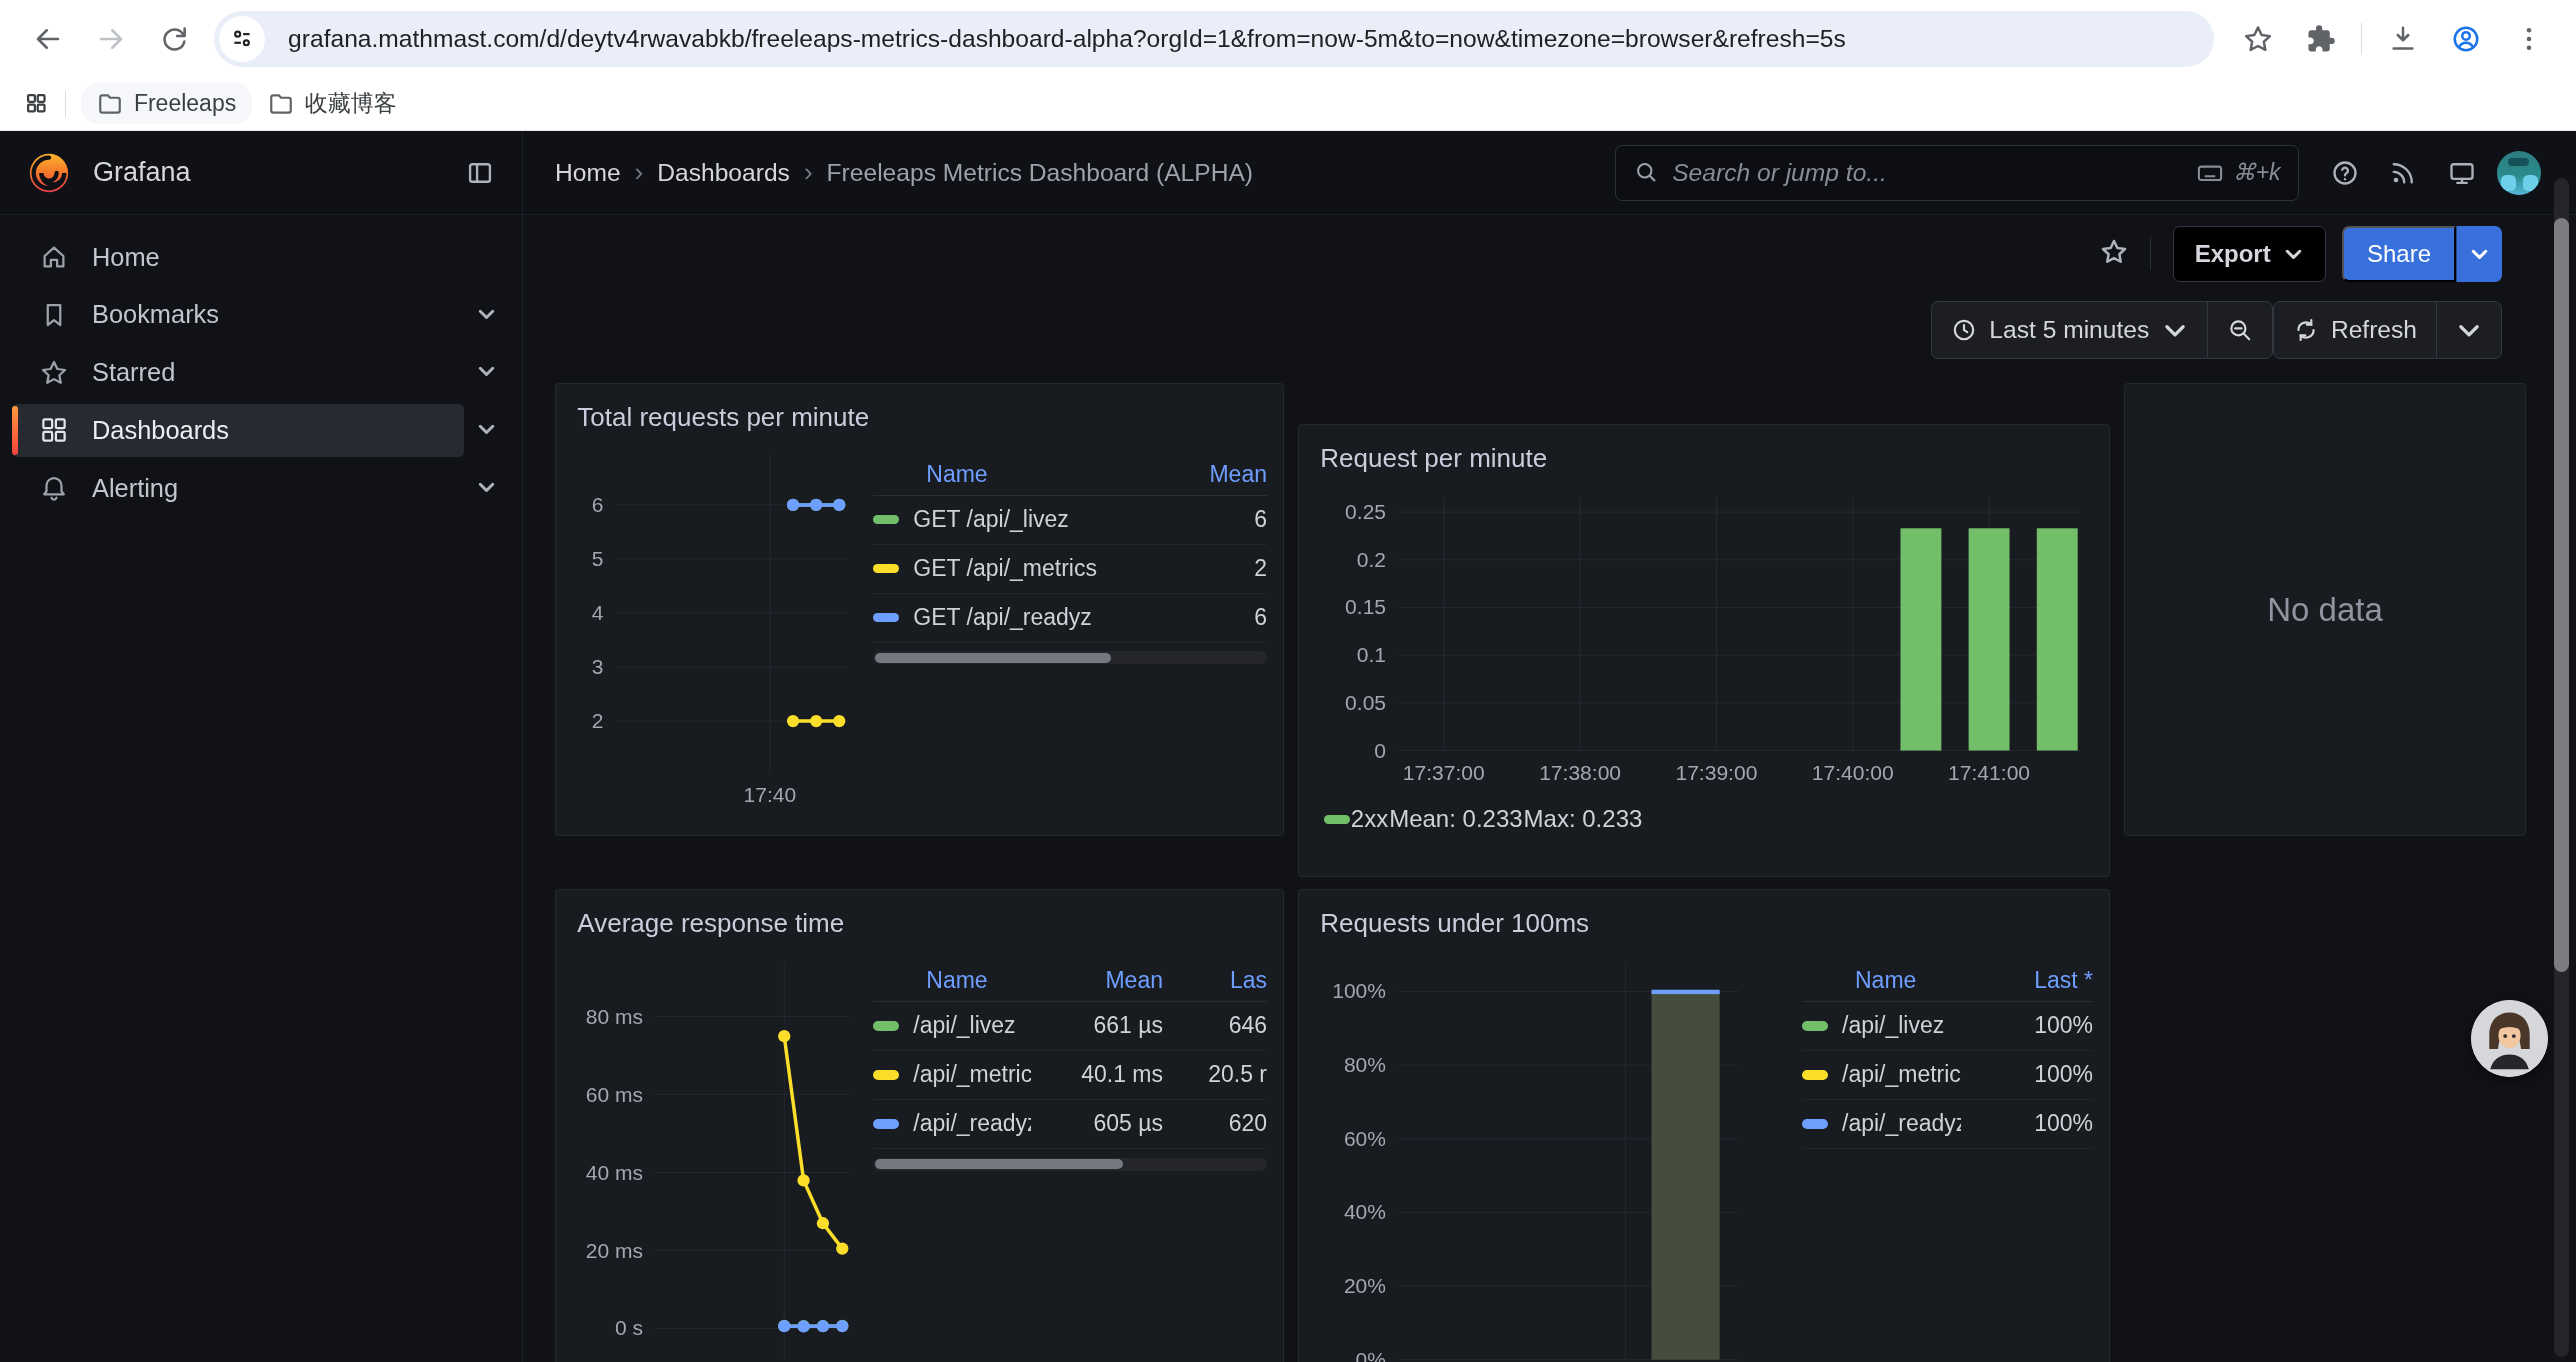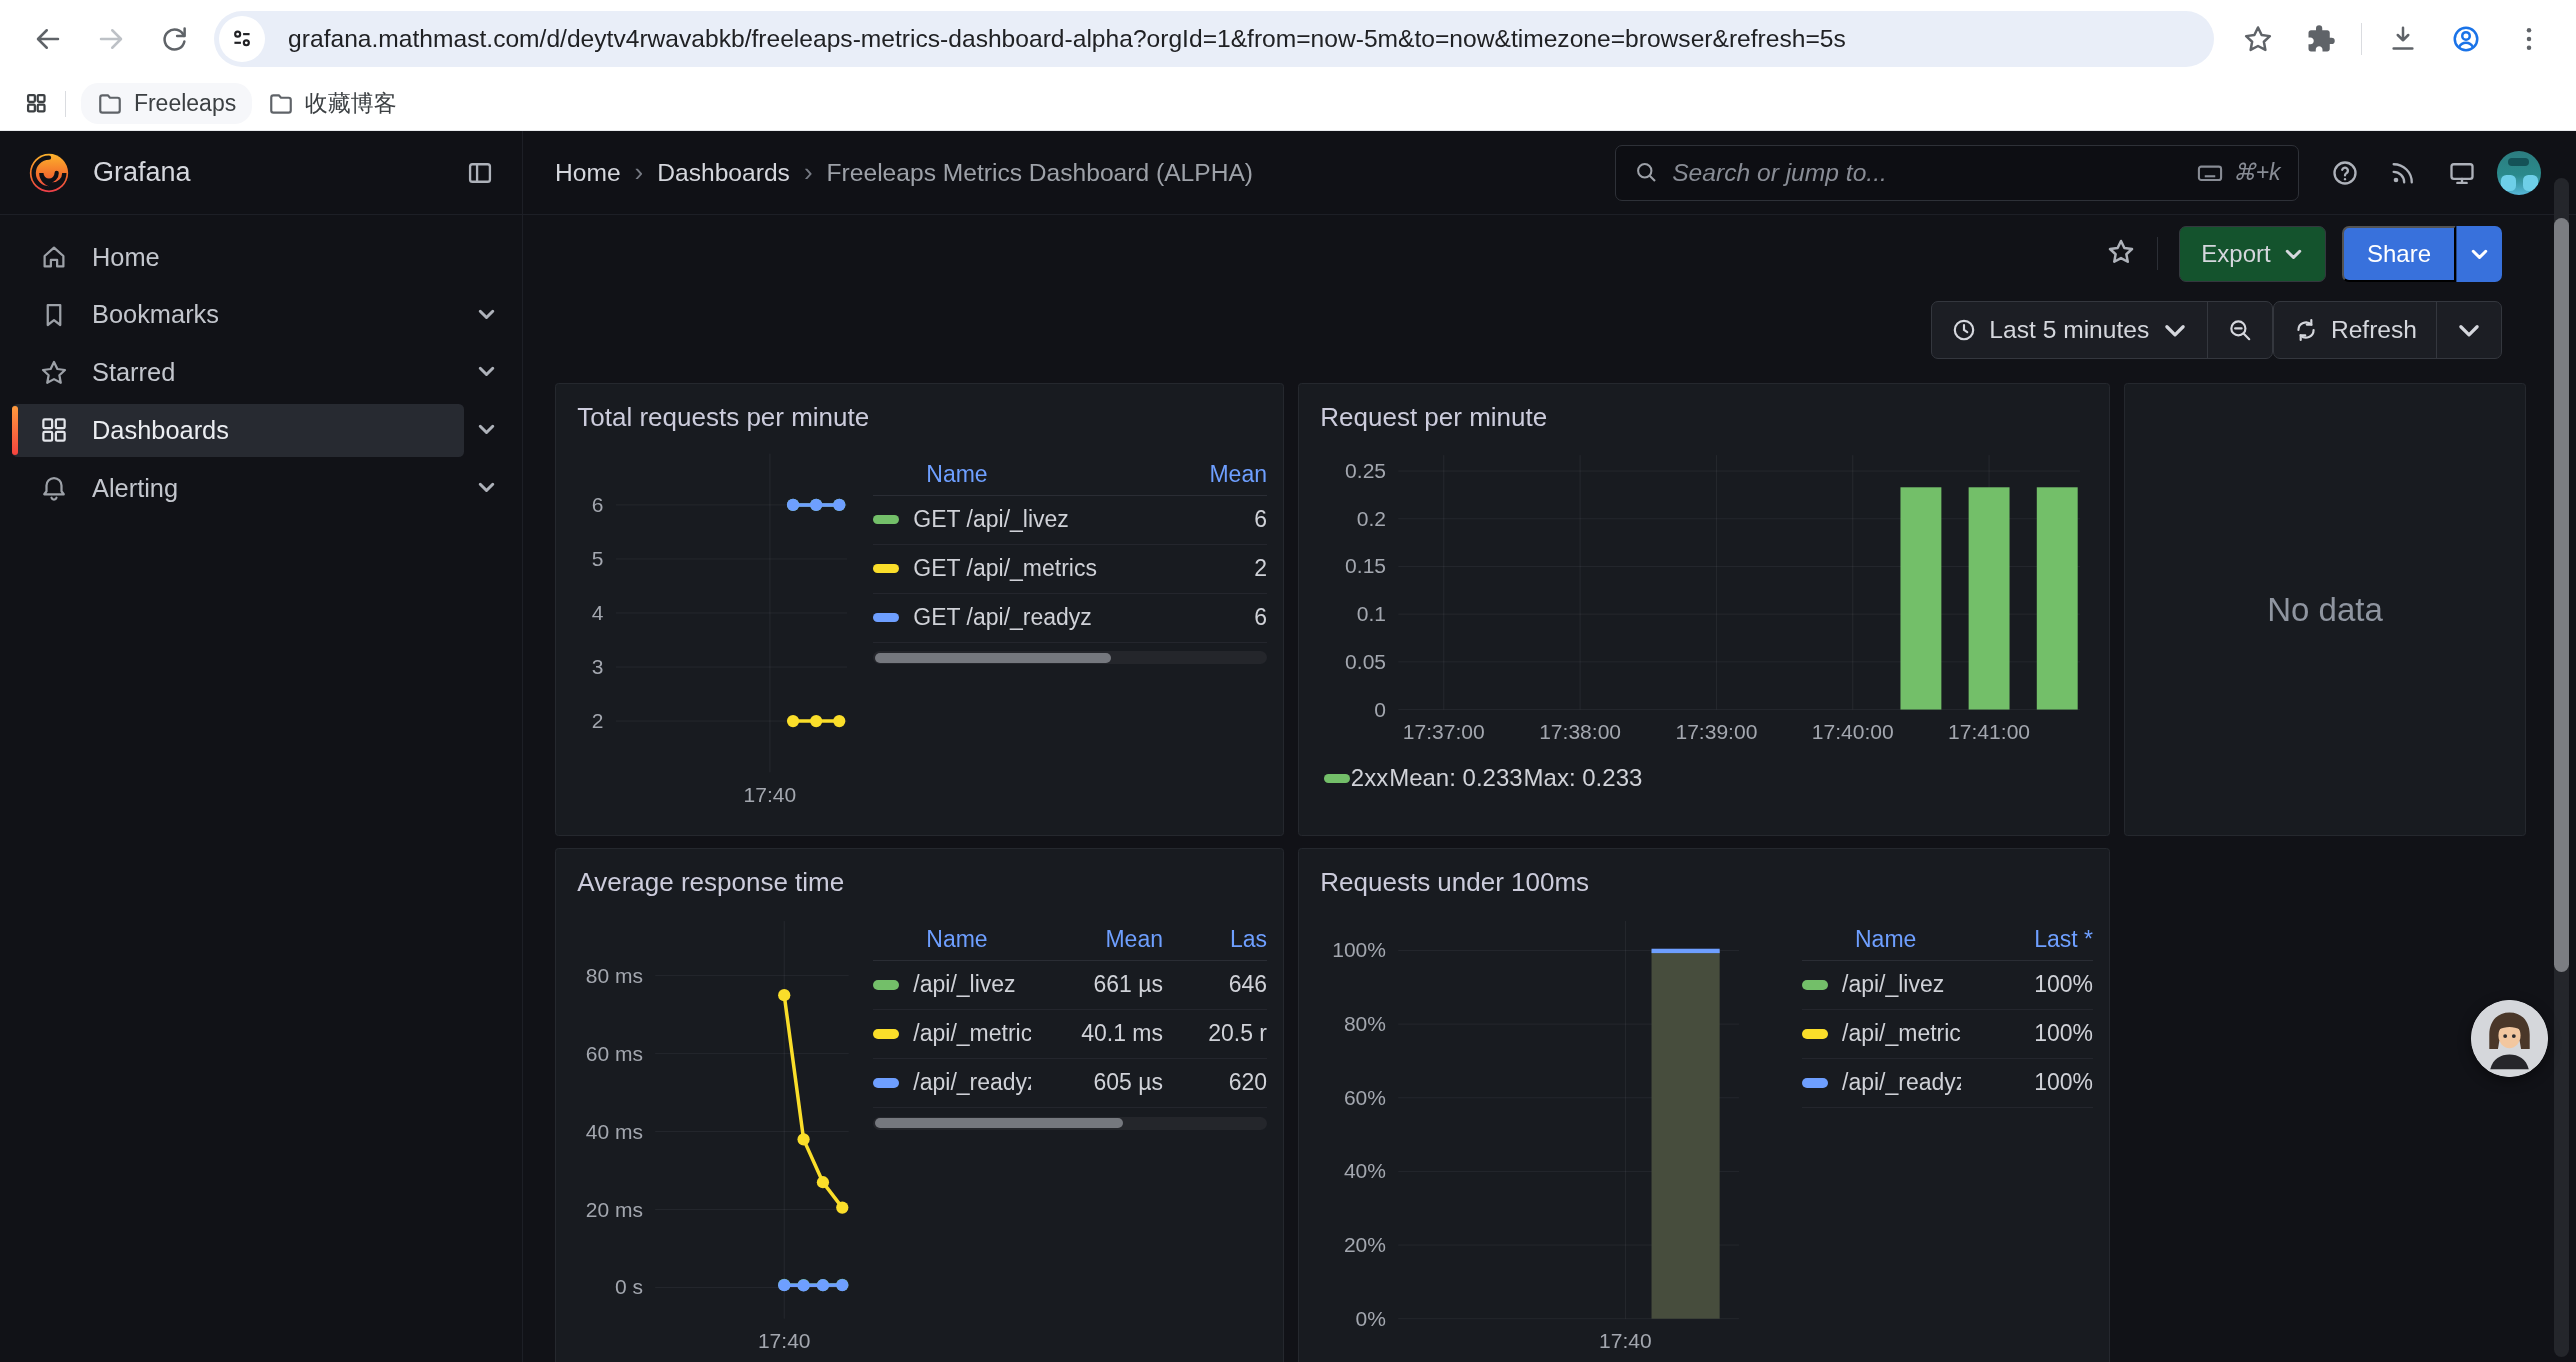--- a/index.html
+++ b/index.html
@@ -71,39 +71,39 @@
   .side-row.active .side-label { color:#eceef2; }
   .side-spacer { flex:1; }
   .side-chev { margin-right:24.6px; position:relative; }
   .chev { width:21px; height:17.5px; stroke:#aeb2ba; stroke-width:2.4; fill:none; stroke-linecap:round; stroke-linejoin:round; }
 
   .main { flex:1; min-width:0; position:relative; }
   .row-actions { height:77px; display:flex; align-items:center; justify-content:flex-end; padding-right:74px; gap:16px; }
   .star-btn svg { width:30px; height:30px; stroke:#aeb2ba; stroke-width:2; fill:none; stroke-linejoin:round; }
   .act-div { width:0.9px; height:33px; background:#2c2f36; margin:0 5.3px; }
   .btn { height:56px; display:flex; align-items:center; gap:12.3px; border-radius:7px; font-size:24px; cursor:pointer; }
-  .btn-export { background:#14532d; border:0.9px solid #34373e; color:#d5d7dd; padding:12px 21px; }
+  .btn-export { background:#000000; border:0.9px solid #34373e; color:#d5d7dd; padding:12px 21px;font-weight:bold; }
   .share-group { display:flex; }
   .btn-share { background:#3871dc; color:#fff; font-weight:500; padding:0 23px; border-radius:7px 0 0 7px; }
   .btn-share-chev { background:#3871dc; width:46px; display:flex; align-items:center; justify-content:center; border-left:0.9px solid rgba(17,18,23,0.45); border-radius:0 7px 7px 0; cursor:pointer; }
   .btn-share-chev .chev, .btn .chev { stroke:currentColor; }
   .btn-share-chev { color:#fff; }
 
   .row-time { height:75px; display:flex; align-items:center; justify-content:flex-end; padding-right:74px; }
   .pill-group { display:flex; align-items:stretch; height:58px; background:#1c1e24; border:0.9px solid #34373e; border-radius:7px; overflow:hidden; }
   .pg-seg { display:flex; align-items:center; gap:12.3px; padding:0 19px; font-size:24.6px; color:#d5d7dd; cursor:pointer; }
   .pg-seg + .pg-seg { border-left:0.9px solid #34373e; }
   .pg-seg svg { width:26px; height:26px; stroke:#d5d7dd; stroke-width:2; fill:none; stroke-linecap:round; }
 
   .dash { padding:16px 0 0 32px; }
   .dash-row { display:flex; gap:14px; }
   .dash-row + .dash-row { margin-top:12.3px; }
   .panel { background:#181b20; border:0.9px solid #25282e; border-radius:3.5px; padding:14px 16px; position:relative; }
   .p-total { width:729px; height:453px; }
-  .p-rpm { width:812px; height:453px; }
+  .p-rpm { width:812px; height:453px;margin-top:41px; }
   .p-err { width:402px; height:453px; display:flex; flex-direction:column; }
   .p-avg { width:729px; height:544px; }
   .p-under { width:812px; height:544px; }
   .panel-title { font-size:26px; font-weight:500; color:#ccccdc; padding:3.5px 3.5px 8.8px 5.3px; cursor:pointer; }
   .panel-body { display:flex; }
   .chart { flex:none; }
   .nodata { flex:1; display:flex; align-items:center; justify-content:center; font-size:33px; color:#8f95a0; }
 
   .lt { flex:1; min-width:0; margin-left:12.3px; padding-top:12.3px; font-size:23px; }
   .lt-head { display:flex; align-items:center; height:42px; color:#6e9fff; font-weight:500; border-bottom:0.9px solid #2a2d34; padding-left:53px; }

